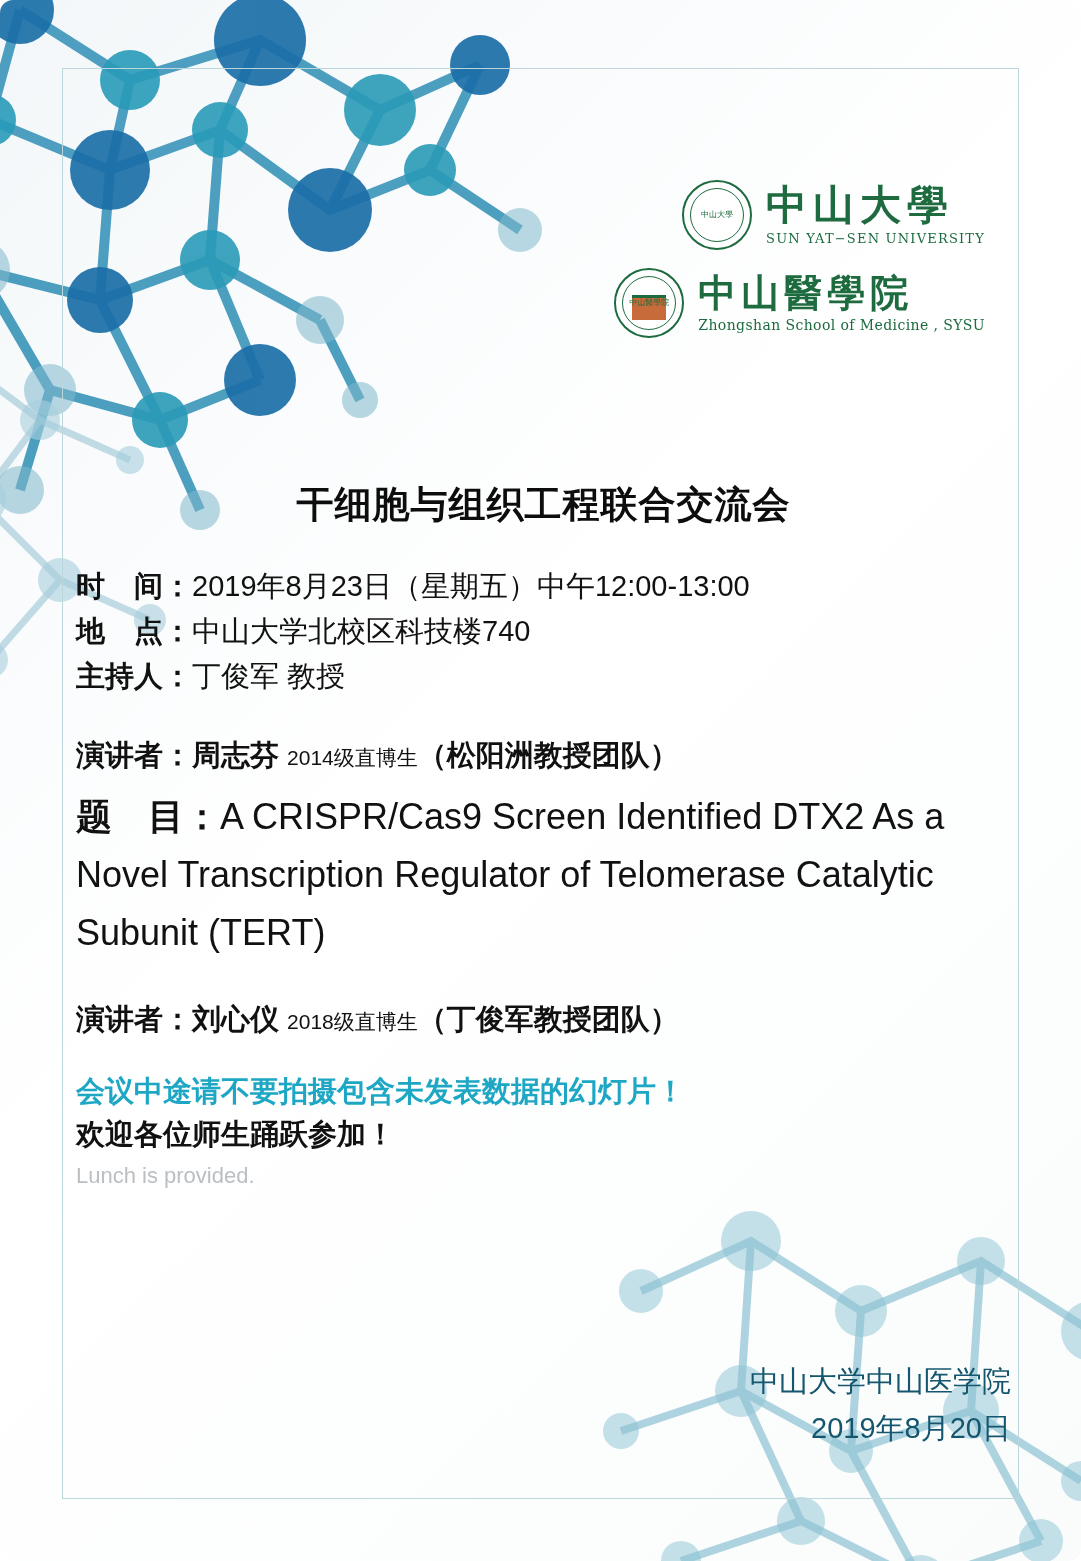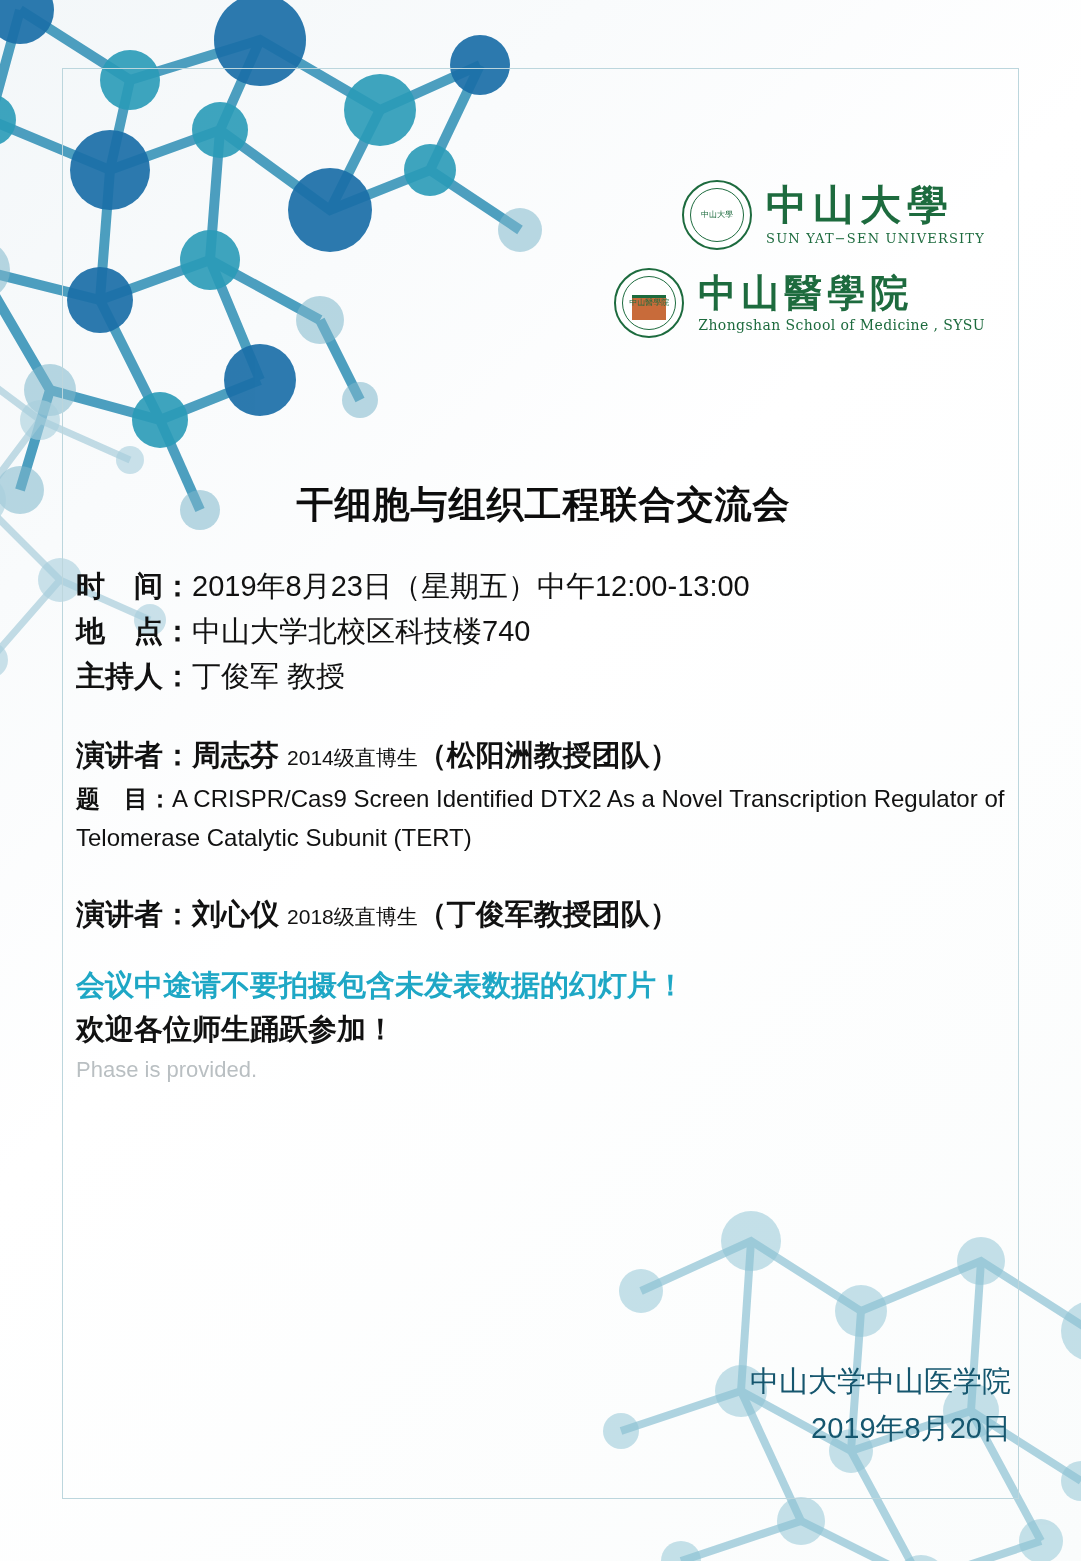--- a/index.html
+++ b/index.html
@@ -12,20 +12,21 @@
     font-family: "Liberation Sans", sans-serif;
     background: #ffffff;
     overflow: hidden;
   }
   .poster {
     position: relative;
     width: 1081px;
     height: 1561px;
     background: linear-gradient(135deg, #f3f7f9 0%, #ffffff 45%, #fafcfc 100%);
     overflow: hidden;
+    border-radius: 13px;
   }
   
   .art-top-left {
     position: absolute;
     left: -40px;
     top: -30px;
     width: 740px;
     height: 620px;
     pointer-events: none;
   }
@@ -163,24 +164,24 @@
   .line .lbl {
     font-weight: bold;
   }
   .line .sub {
     font-size: 21px;
   }
   .block-gap {
     height: 34px;
   }
   .talk-title {
-    font-size: 24px;
+    font-size: 36px;
     color: #111111;
     line-height: 1.62;
-    margin-top: 2px;
+    margin-top: 10px;
   }
   .talk-title .lbl {
     font-weight: bold;
   }
   .notice {
     margin-top: 28px;
   }
   .notice-cyan {
     font-size: 29px;
     font-weight: bold;
@@ -352,21 +353,21 @@
 
     <div class="block-gap"></div>
 
     <div class="line">
       <span class="lbl">演讲者：</span><span class="lbl">刘心仪</span>&nbsp;<span class="sub">2018级直博生</span><span class="lbl">（丁俊军教授团队）</span>
     </div>
 
     <div class="notice">
       <div class="notice-cyan">会议中途请不要拍摄包含未发表数据的幻灯片！</div>
       <div class="notice-black">欢迎各位师生踊跃参加！</div>
-      <div class="notice-grey">Phase is provided.</div>
+      <div class="notice-grey">Lunch is provided.</div>
     </div>
 
   </div>
 
   <div class="signature">
     <div>中山大学中山医学院</div>
     <div>2019年8月20日</div>
   </div>
 
 </div>

